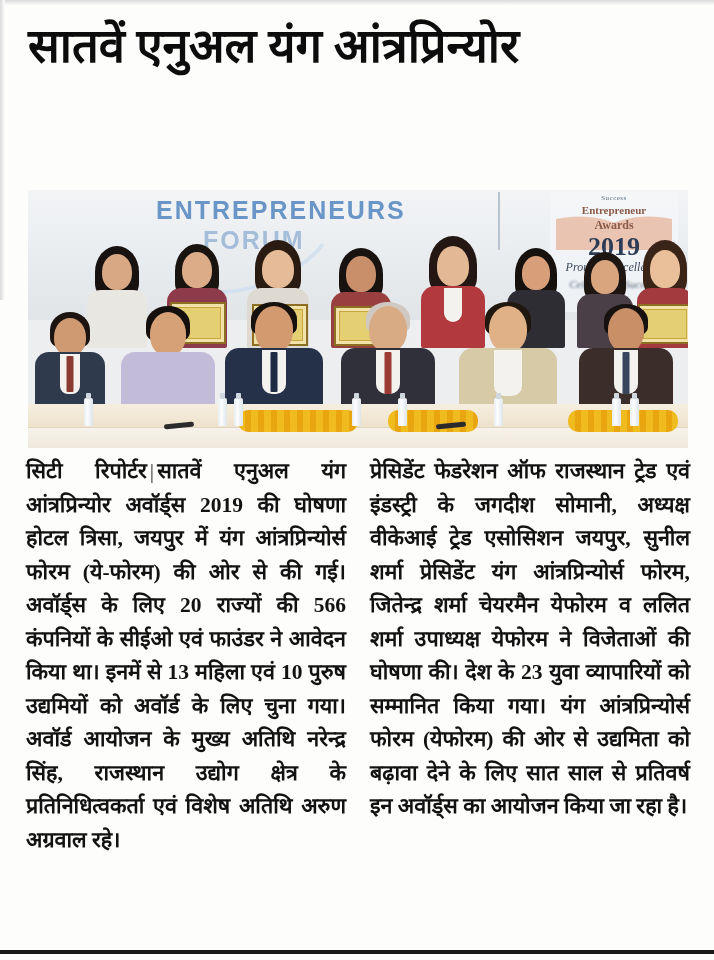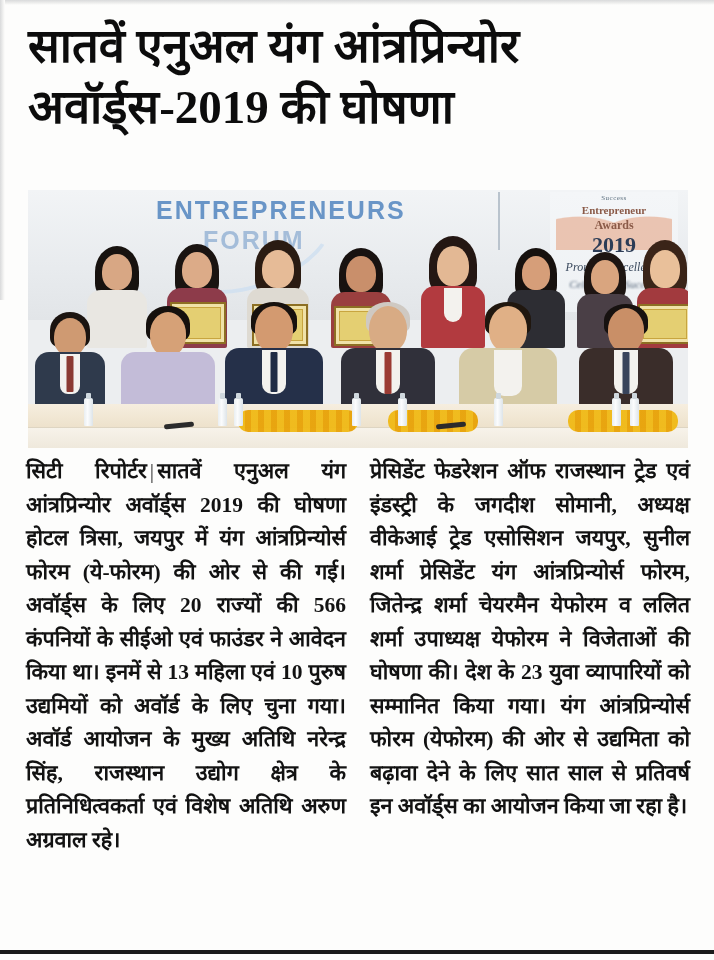--- a/index.html
+++ b/index.html
@@ -149,21 +149,21 @@
     position: absolute; left: 0; right: 0; top: 26px;
     text-align: center;
     font-family: "Liberation Serif", serif;
     font-size: 12px; color: #8a5a48; font-weight: 700;
     filter: blur(.4px);
   }
   .banner .b-year {
     position: absolute; left: 0; right: 0; top: 40px;
     text-align: center;
     font-family: "Liberation Serif", serif;
-    font-size: 22px; color: #2c3c56; font-weight: 700;
+    font-size: 26px; color: #2c3c56; font-weight: 700;
   }
   .banner .b-script1 {
     position: absolute; left: 0; right: 0; top: 68px;
     text-align: center;
     font-family: "Liberation Serif", serif;
     font-size: 12px; font-style: italic; color: #3b4a5e;
     filter: blur(.7px);
   }
   .banner .b-script2 {
     position: absolute; left: 0; right: 0; top: 86px;
@@ -277,21 +277,20 @@
 </head>
 <body>
 
 <div class="clipping">
 
   <div class="scan-edge-top"></div>
   <div class="scan-edge-left"></div>
 
   <div class="headline">
     <div class="headline-line">सातवें एनुअल यंग आंत्रप्रिन्योर</div>
-    <div class="headline-line">अवॉर्ड्स-2019 की घोषणा</div>
   </div>
 
   <div class="photo">
     <div class="photo-inner">
 
       <div class="backdrop"></div>
       <div class="backdrop-swoosh"></div>
       <div class="backdrop-text">ENTREPRENEURS</div>
       <div class="backdrop-text2">FORUM</div>
       <div class="backdrop-divider"></div>

